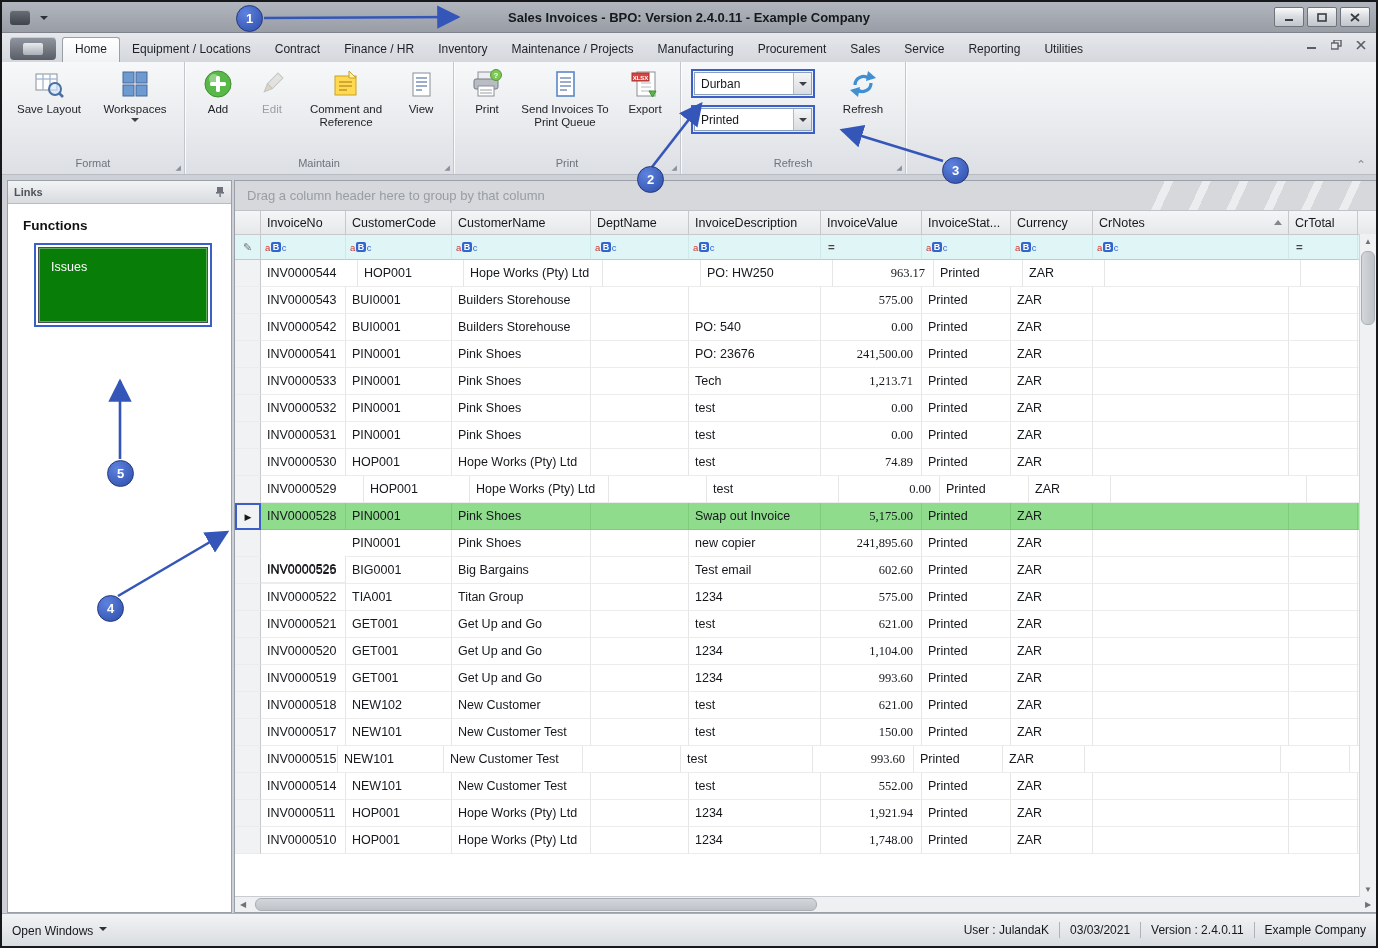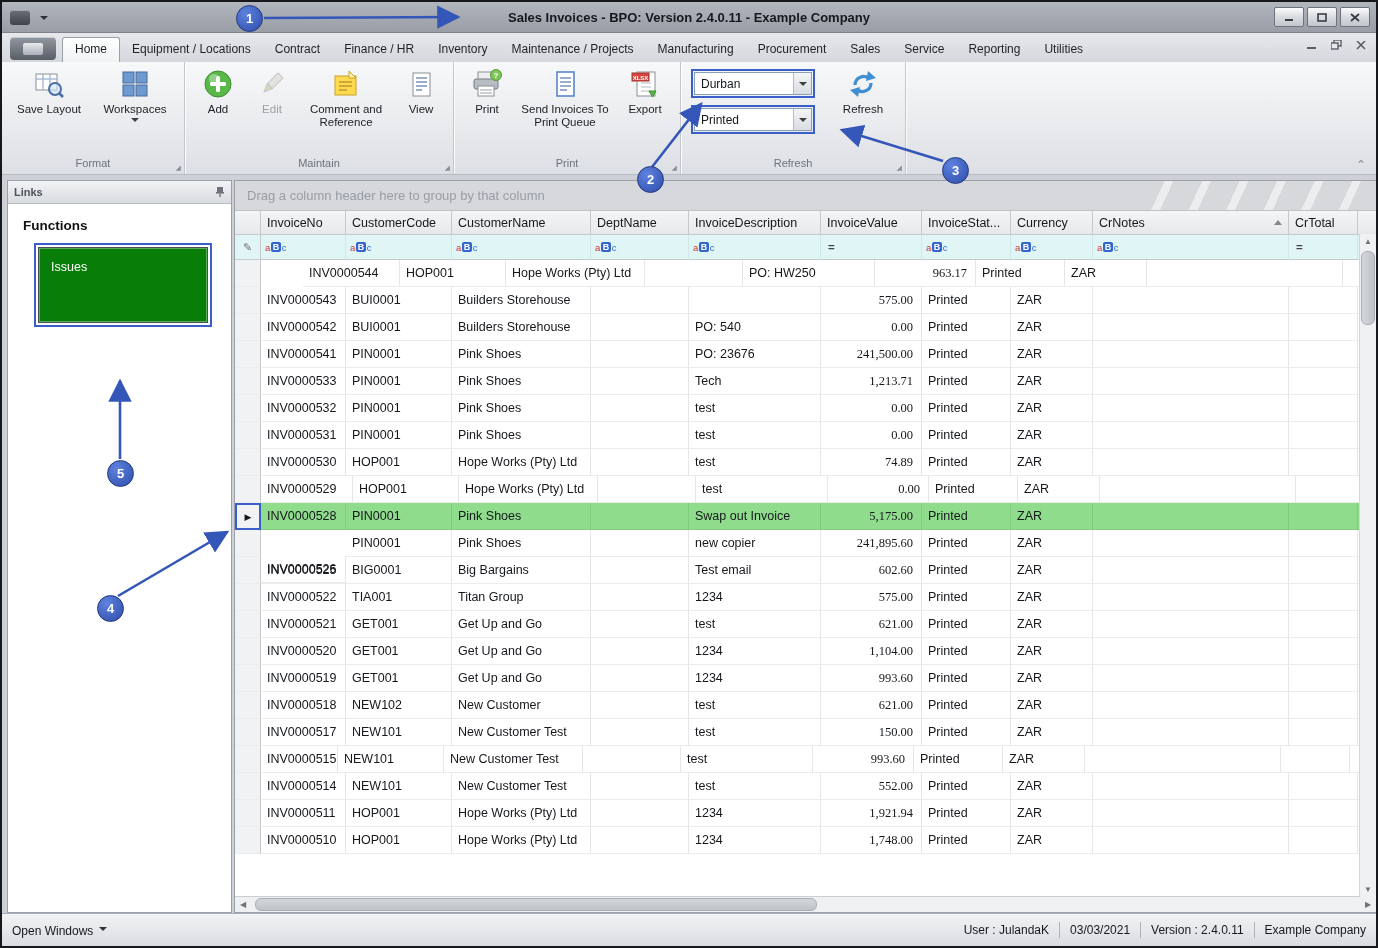--- a/index.html
+++ b/index.html
@@ -447,21 +447,21 @@
             </span>
           </div>
           <div class="gcell fcell" style="width: 69px;">
             <span class="f-eq">=</span>
           </div>
           <div class="gcell fcell fill"></div>
         </div>
       <div class="gbody">
           <div class="grow">
             <div class="gcell ind"></div>
-            <div class="gcell bcell" style="width: 97px; margin-left: 42px;">INV0000544</div>
+            <div class="gcell bcell" style="width: 97px;">INV0000544</div>
             <div class="gcell bcell" style="width: 106px;">HOP001</div>
             <div class="gcell bcell" style="width: 139px;">Hope Works (Pty) Ltd</div>
             <div class="gcell bcell" style="width: 98px;"></div>
             <div class="gcell bcell" style="width: 132px;">PO: HW250</div>
             <div class="gcell bcell r" style="width: 101px;">963.17</div>
             <div class="gcell bcell" style="width: 89px;">Printed</div>
             <div class="gcell bcell" style="width: 82px;">ZAR</div>
             <div class="gcell bcell" style="width: 196px;"></div>
             <div class="gcell bcell r" style="width: 69px;"></div>
             <div class="gcell bcell fill"></div>
@@ -559,21 +559,21 @@
             <div class="gcell bcell" style="width: 132px;">test</div>
             <div class="gcell bcell r" style="width: 101px;">74.89</div>
             <div class="gcell bcell" style="width: 89px;">Printed</div>
             <div class="gcell bcell" style="width: 82px;">ZAR</div>
             <div class="gcell bcell" style="width: 196px;"></div>
             <div class="gcell bcell r" style="width: 69px;"></div>
             <div class="gcell bcell fill"></div>
           </div>
           <div class="grow">
             <div class="gcell ind"></div>
-            <div class="gcell bcell" style="width: 92px;">INV0000529</div>
+            <div class="gcell bcell" style="width: 103px;">INV0000529</div>
             <div class="gcell bcell" style="width: 106px;">HOP001</div>
             <div class="gcell bcell" style="width: 139px;">Hope Works (Pty) Ltd</div>
             <div class="gcell bcell" style="width: 98px;"></div>
             <div class="gcell bcell" style="width: 132px;">test</div>
             <div class="gcell bcell r" style="width: 101px;">0.00</div>
             <div class="gcell bcell" style="width: 89px;">Printed</div>
             <div class="gcell bcell" style="width: 82px;">ZAR</div>
             <div class="gcell bcell" style="width: 196px;"></div>
             <div class="gcell bcell r" style="width: 69px;"></div>
             <div class="gcell bcell fill"></div>

